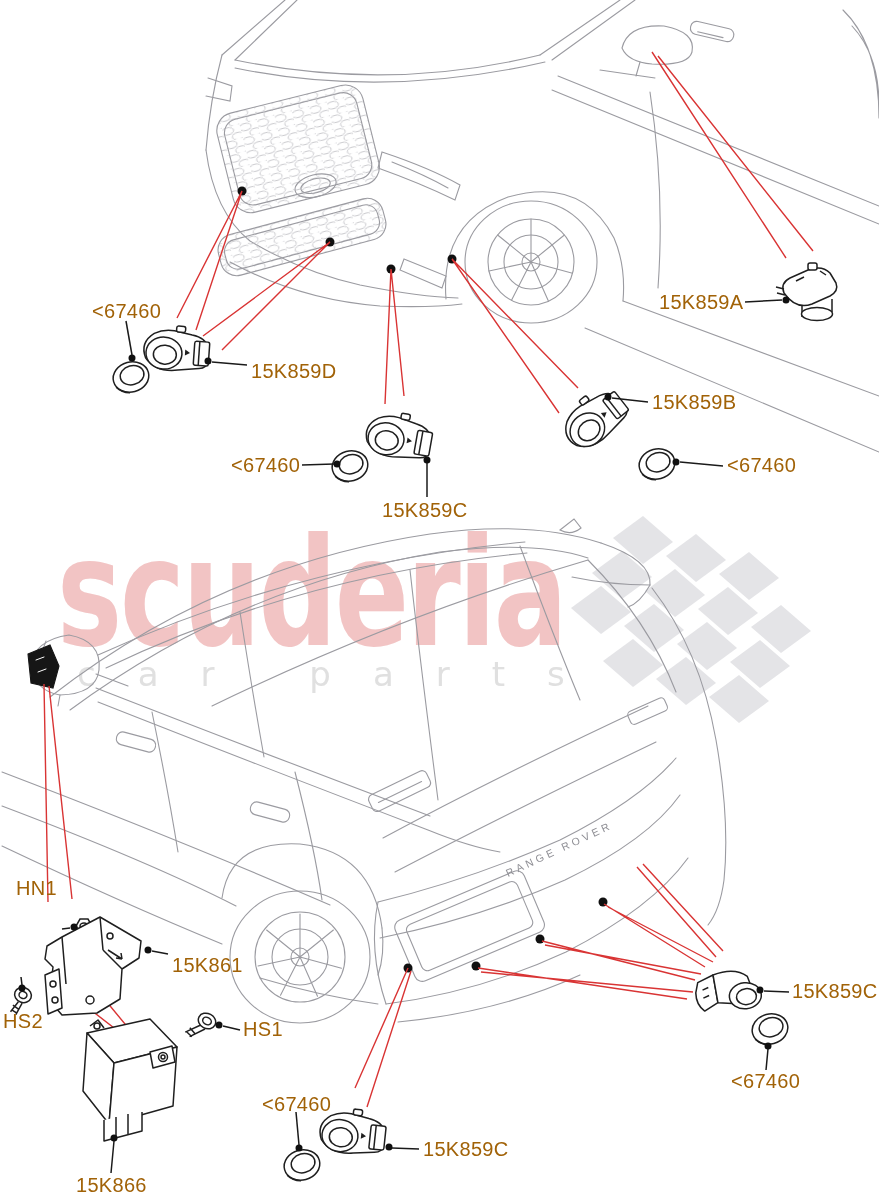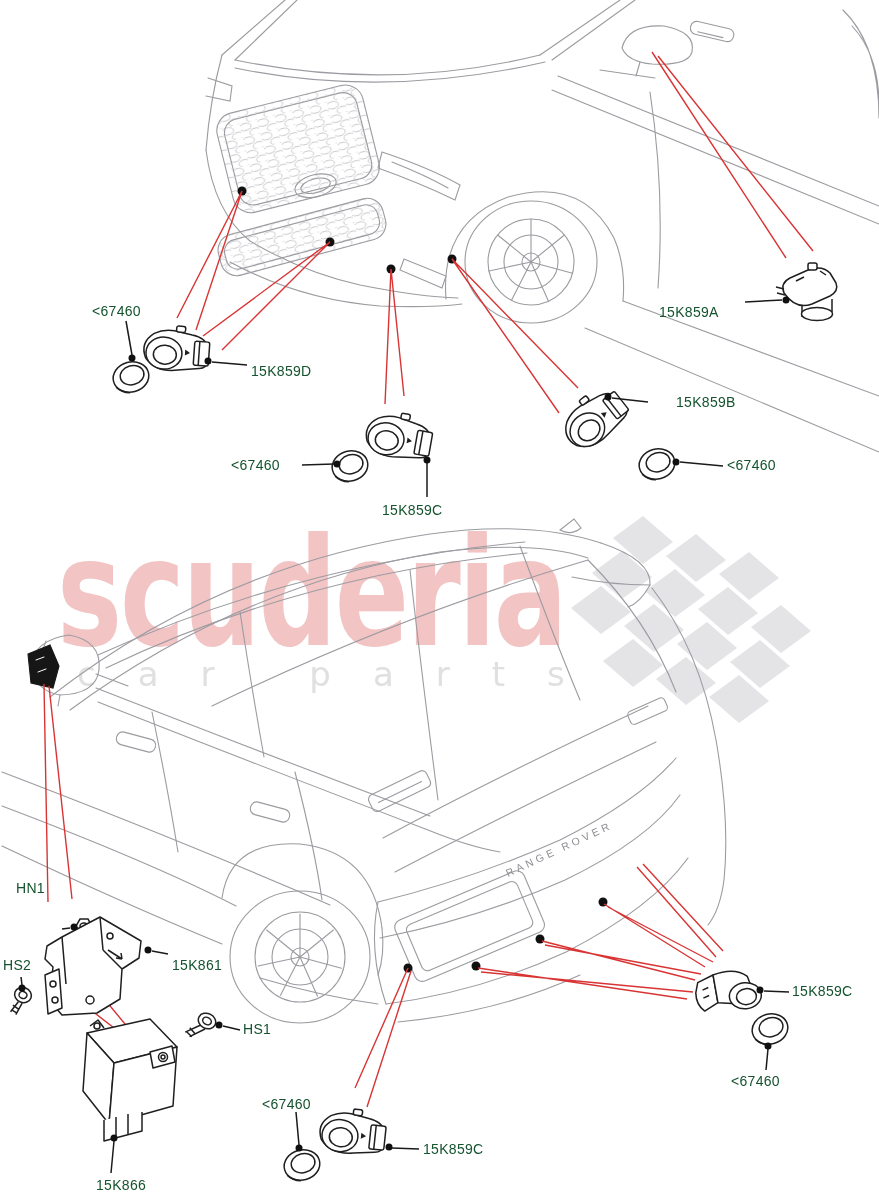--- a/index.html
+++ b/index.html
@@ -2,21 +2,21 @@
 <html><head>
 <meta charset="utf-8">
 <style>
   html,body{margin:0;padding:0;background:#fff;}
   .stage{
     position:relative;width:879px;height:1200px;background:#ffffff;
     font-family:"Liberation Sans",sans-serif;overflow:hidden;
   }
   svg.diagram{position:absolute;left:0;top:0;}
   .lbl{
-    position:absolute;color:#14532d;font-size:14px;line-height:22px;
+    position:absolute;color:#a16207;font-size:20px;line-height:22px;
     white-space:nowrap;letter-spacing:0.3px;cursor:pointer;
   }
 </style>
 </head>
 <body>
 
 <div class="stage">
 
 <svg class="diagram" width="879" height="1200" viewBox="0 0 879 1200">
   <defs>
@@ -318,28 +318,28 @@
         <circle cx="114" cy="1138" r="3.5"></circle>
     <circle cx="760" cy="990" r="3.5"></circle>
         <circle cx="768" cy="1046" r="3.5"></circle>
     <circle cx="299" cy="1148" r="3.5"></circle>
         <circle cx="389" cy="1147" r="3.5"></circle>
   </g>
 </svg>
 
 <div class="lbl" style="left:92px;top:300px">&lt;67460</div>
 <div class="lbl" style="left:251px;top:360px">15K859D</div>
-<div class="lbl" style="left:659px;top:301px">15K859A</div>
-<div class="lbl" style="left:676px;top:391px">15K859B</div>
+<div class="lbl" style="left:659px;top:291px">15K859A</div>
+<div class="lbl" style="left:652px;top:391px">15K859B</div>
 <div class="lbl" style="left:727px;top:454px">&lt;67460</div>
 <div class="lbl" style="left:231px;top:454px">&lt;67460</div>
 <div class="lbl" style="left:382px;top:499px">15K859C</div>
 <div class="lbl" style="left:16px;top:877px">HN1</div>
 <div class="lbl" style="left:172px;top:954px">15K861</div>
-<div class="lbl" style="left:3px;top:954px">HS2</div>
+<div class="lbl" style="left:3px;top:1010px">HS2</div>
 <div class="lbl" style="left:243px;top:1018px">HS1</div>
-<div class="lbl" style="left:96px;top:1174px">15K866</div>
+<div class="lbl" style="left:76px;top:1174px">15K866</div>
 <div class="lbl" style="left:792px;top:980px">15K859C</div>
 <div class="lbl" style="left:731px;top:1070px">&lt;67460</div>
 <div class="lbl" style="left:262px;top:1093px">&lt;67460</div>
 <div class="lbl" style="left:423px;top:1138px">15K859C</div>
 
 </div>
 
 </body></html>

